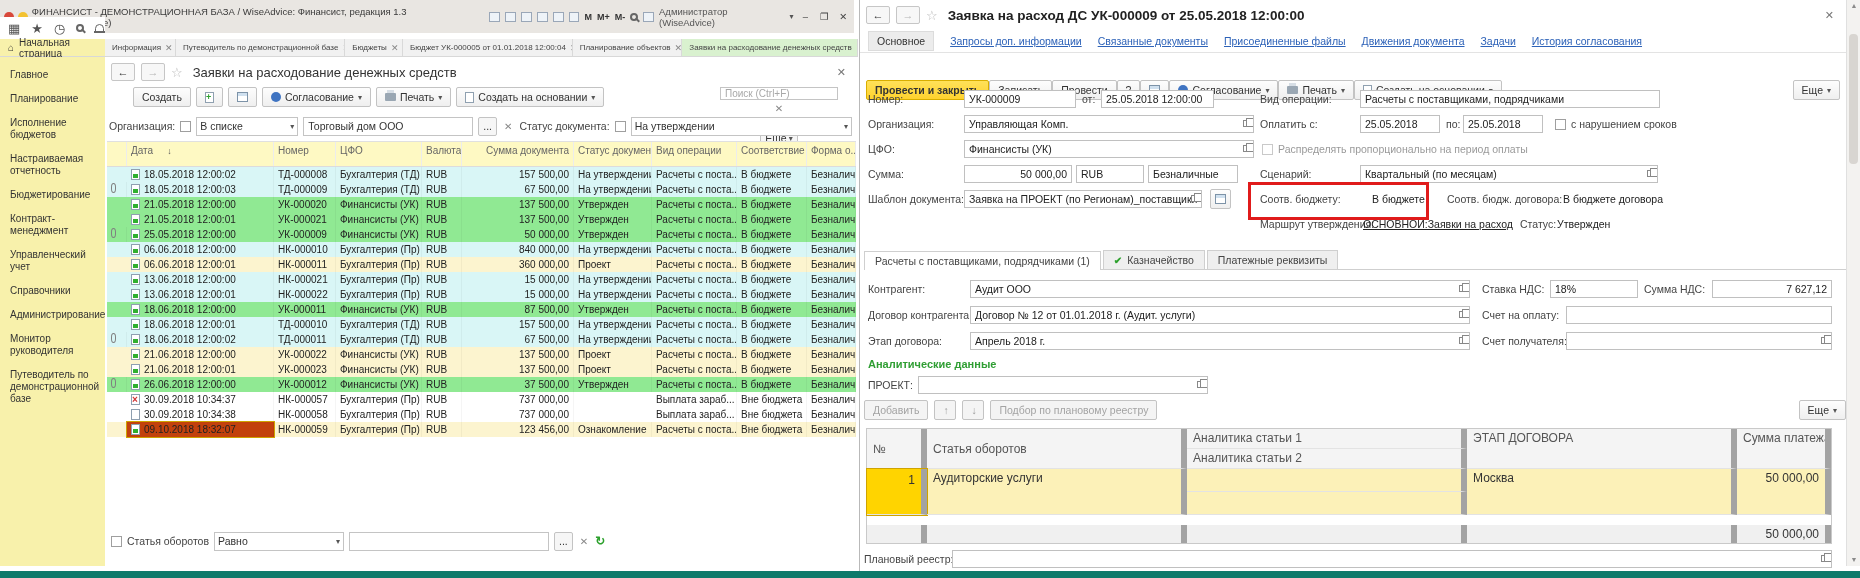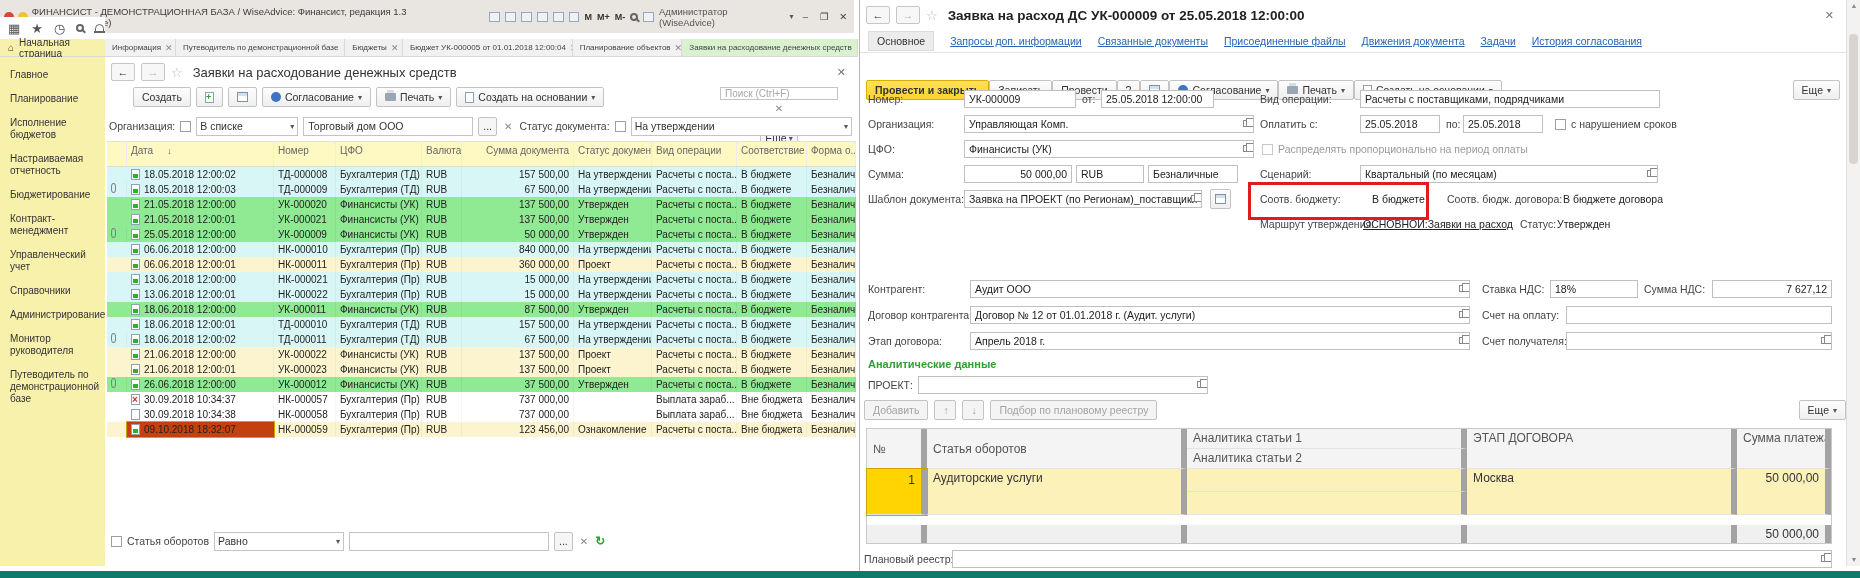--- a/index.html
+++ b/index.html
@@ -654,20 +654,32 @@
     <span class="plain-val" style="left:512px;top:190px;">В бюджете</span>
     <div class="red-frame" style="left:388px;top:182px;width:181px;height:38px;"></div>
     <span class="lb" style="left:587px;top:190px;">Соотв. бюдж. договора:</span>
     <span class="plain-val" style="left:703px;top:190px;">В бюджете договора</span>
 
     <span class="lb" style="left:400px;top:215px;">Маршрут утверждения:</span>
     <span class="plain-val flink" style="left:503px;top:215px;">ОСНОВНОЙ:Заявки на расход</span>
     <span class="lb" style="left:660px;top:215px;">Статус:</span>
     <span class="plain-val" style="left:697px;top:215px;">Утвержден</span>
 
+    <div class="subtabs" id="subtabs">
+        <div class="stab active">
+          <span>Расчеты с поставщиками, подрядчиками (1)</span>
+        </div>
+        <div class="stab">
+          <span class="chk-green">✔</span>
+          <span>Казначейство</span>
+        </div>
+        <div class="stab">
+          <span>Платежные реквизиты</span>
+        </div>
+      </div>
 
     <span class="lb" style="left:8px;top:280px;">Контрагент:</span>
     <div class="inp" style="left:110px;top:280px;width:500px;"><span>Аудит ООО</span><span class="sel-ic"></span></div>
     <span class="lb" style="left:622px;top:280px;">Ставка НДС:</span>
     <div class="inp" style="left:690px;top:280px;width:88px;">18%</div>
     <span class="lb" style="left:784px;top:280px;">Сумма НДС:</span>
     <div class="inp num" style="left:852px;top:280px;width:120px;">7 627,12</div>
 
     <span class="lb" style="left:8px;top:306px;">Договор контрагента:</span>
     <div class="inp" style="left:110px;top:306px;width:500px;"><span>Договор № 12 от 01.01.2018 г. (Аудит. услуги)</span><span class="sel-ic"></span></div>

